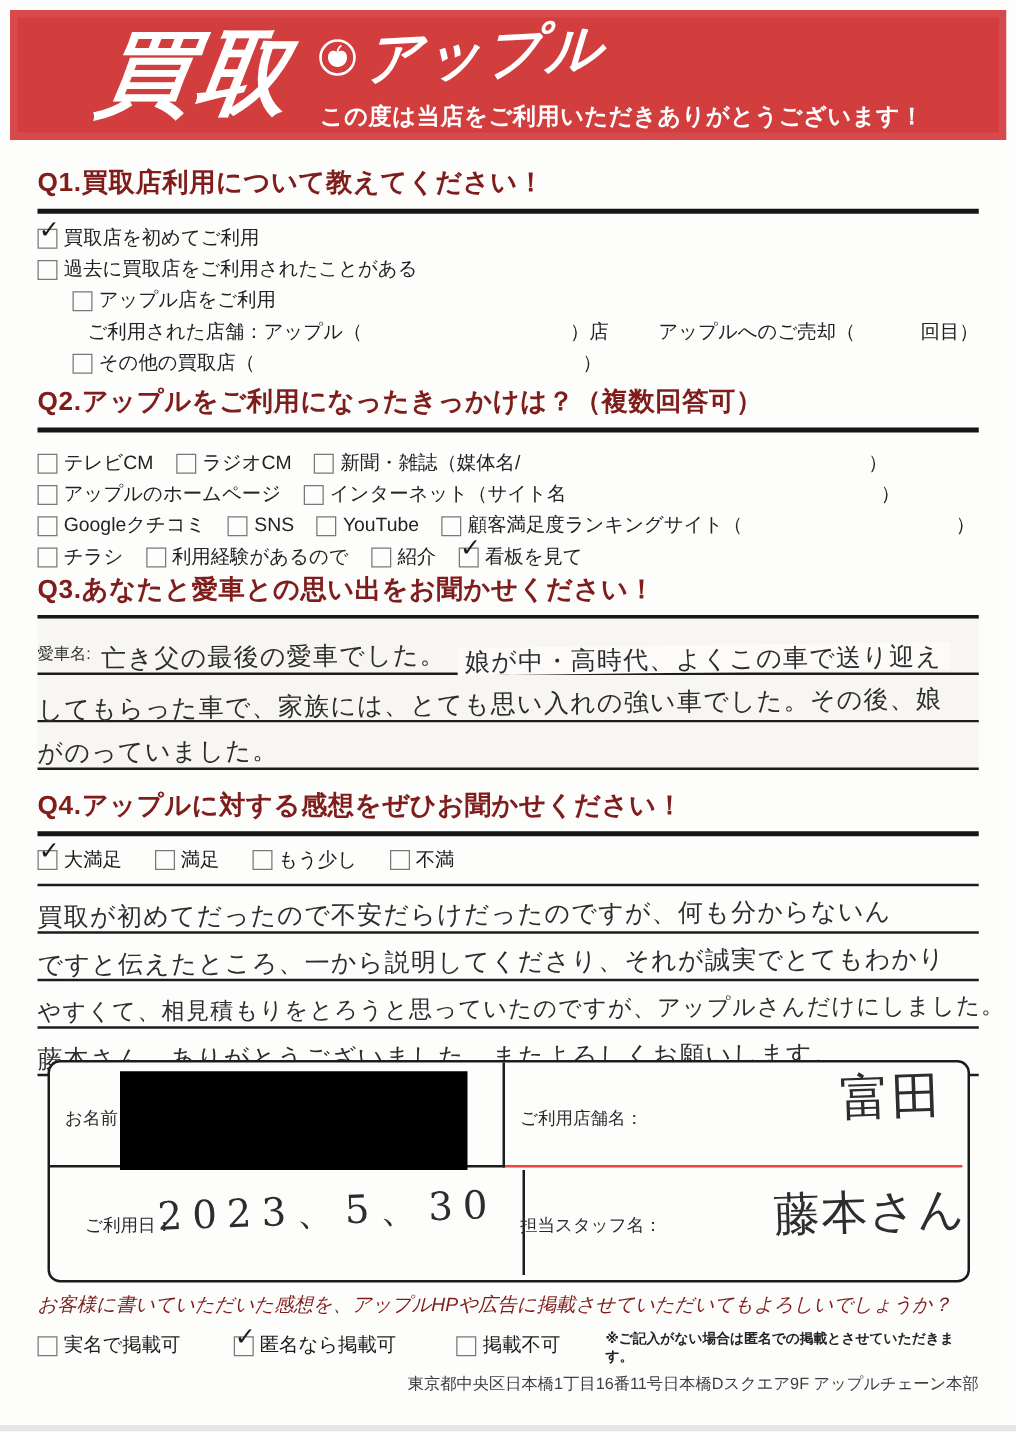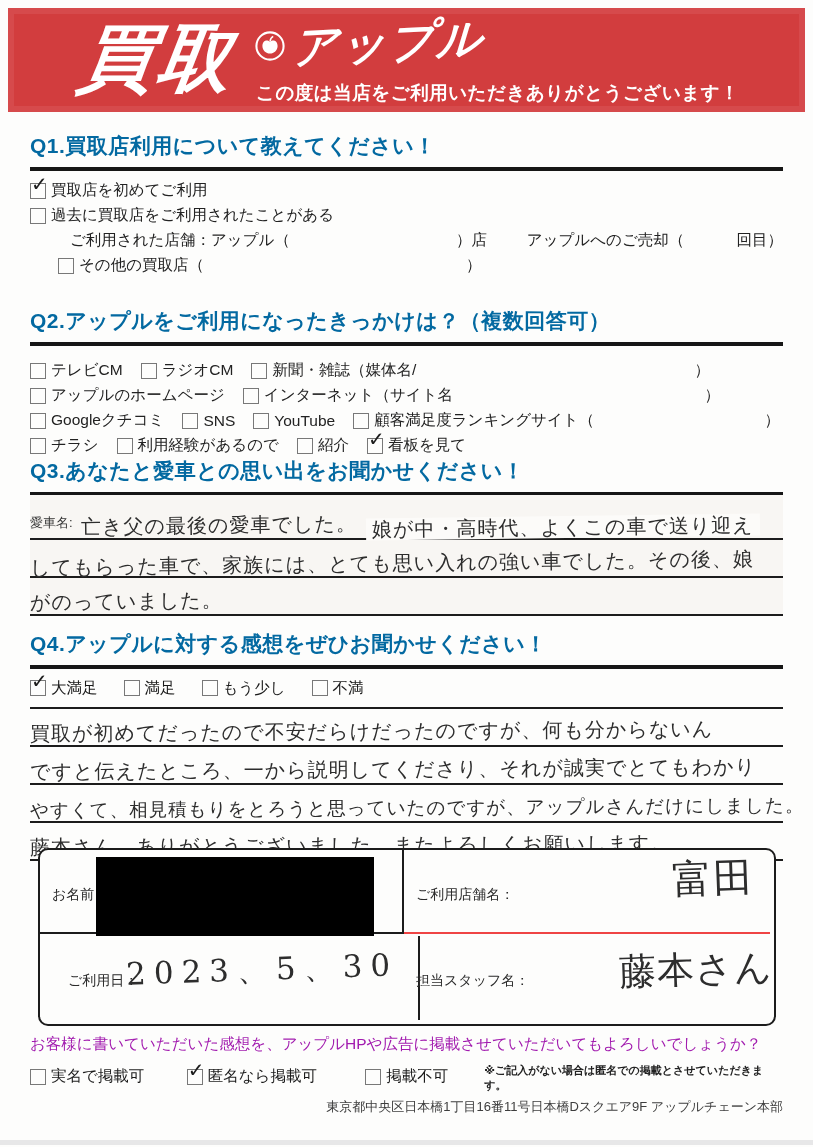--- a/index.html
+++ b/index.html
@@ -14,21 +14,21 @@
   .badge{position:absolute;left:246px;top:22px;width:32px;height:32px;}
   .apple-script{position:absolute;left:284px;top:12px;font-size:45px;font-weight:bold;font-style:italic;
                 color:#fff;transform:rotate(-3deg) skewX(-6deg);line-height:1;letter-spacing:2px;}
   .btitle{position:absolute;left:432px;top:18px;font-size:39px;font-weight:bold;color:#fff;
           letter-spacing:3px;line-height:1;}
   .bsub{position:absolute;left:248px;top:72px;font-size:18.5px;font-weight:bold;color:#fff;
         letter-spacing:0.5px;}
 
   
   .sec{position:absolute;left:30px;width:753px;}
-  .qtitle{margin:0;font-size:21px;font-weight:bold;letter-spacing:0.5px;color:#0369a1;
+  .qtitle{margin:0;font-size:21px;font-weight:bold;letter-spacing:0.5px;color:#7f1d1d;
           padding-bottom:7px;border-bottom:4px solid #161616;}
   .rows{margin-top:7px;}
   .row{display:flex;align-items:center;height:25px;font-size:15.5px;color:#222;}
   .ind1{margin-left:28px;}
   .ind2{margin-left:40px;}
 
   .cb{position:relative;display:inline-block;width:14px;height:14px;border:1.5px solid #787878;
       margin-right:5px;flex:0 0 auto;background:#fdfdfc;}
   .tick{position:absolute;left:0px;top:-10px;font-style:normal;font-size:20px;font-weight:bold;
         color:#1c1c1c;line-height:1;}
@@ -61,21 +61,21 @@
   .c2{left:364px;top:0;width:366px;height:84px;border-bottom:2px solid #ef4444;}
   .c3{left:16px;top:86px;width:364px;height:84px;border-right:2px solid #1c1c1c;}
   .c4{left:364px;top:86px;width:366px;height:84px;padding-left:48px;}
   .tlabel{position:absolute;left:12px;top:36px;font-size:14px;color:#2a2a2a;}
   .redact{position:absolute;left:56px;top:7px;width:278px;height:79px;background:#000;}
   .hw-store{position:absolute;left:268px;top:6px;font-size:40px;transform:rotate(-2deg);}
   .hw-date{position:absolute;left:70px;top:16px;font-size:31px;letter-spacing:8px;transform:rotate(-2deg);}
   .hw-staff{position:absolute;left:215px;top:14px;font-size:37px;transform:rotate(-2deg);}
 
   
-  .footer-q{position:absolute;left:30px;top:1034px;font-size:15.5px;color:#a21caf;}
+  .footer-q{position:absolute;left:30px;top:1034px;font-size:15.5px;color:#7f1d1d;font-style:italic;}
   .footer-opts{position:absolute;left:30px;top:1060px;width:753px;display:flex;align-items:center;
                font-size:15.5px;}
   .fo1{width:158px;display:flex;align-items:center;}
   .fo2{width:180px;display:flex;align-items:center;}
   .fo3{width:120px;display:flex;align-items:center;}
   .note{font-size:11px;font-weight:bold;color:#222;padding-top:3px;}
   .address{position:absolute;left:30px;top:1098px;width:753px;text-align:right;font-size:13px;
            color:#3d3d3d;}
   .scan-edge{position:absolute;left:0;bottom:2px;width:100%;height:5px;background:#d9d9db;opacity:0.6;}
 </style>
@@ -105,20 +105,26 @@
             <i class="tick">✓</i>
           </span>
         <span class="lbl">買取店を初めてご利用</span>
       </div>
       <div class="row">
         <span class="cb">
             <i class="tick"></i>
           </span>
         <span class="lbl">過去に買取店をご利用されたことがある</span>
       </div>
+      <div class="row ind1">
+        <span class="cb">
+            <i class="tick"></i>
+          </span>
+        <span class="lbl">アップル店をご利用</span>
+      </div>
       <div class="row ind2">
         <span class="lbl">ご利用された店舗：アップル（</span>
         <span class="gap g175"></span>
         <span class="lbl">）店</span>
         <span class="gap g42"></span>
         <span class="lbl">アップルへのご売却（</span>
         <span class="gap g55"></span>
         <span class="lbl">回目）</span>
       </div>
       <div class="row ind1">

